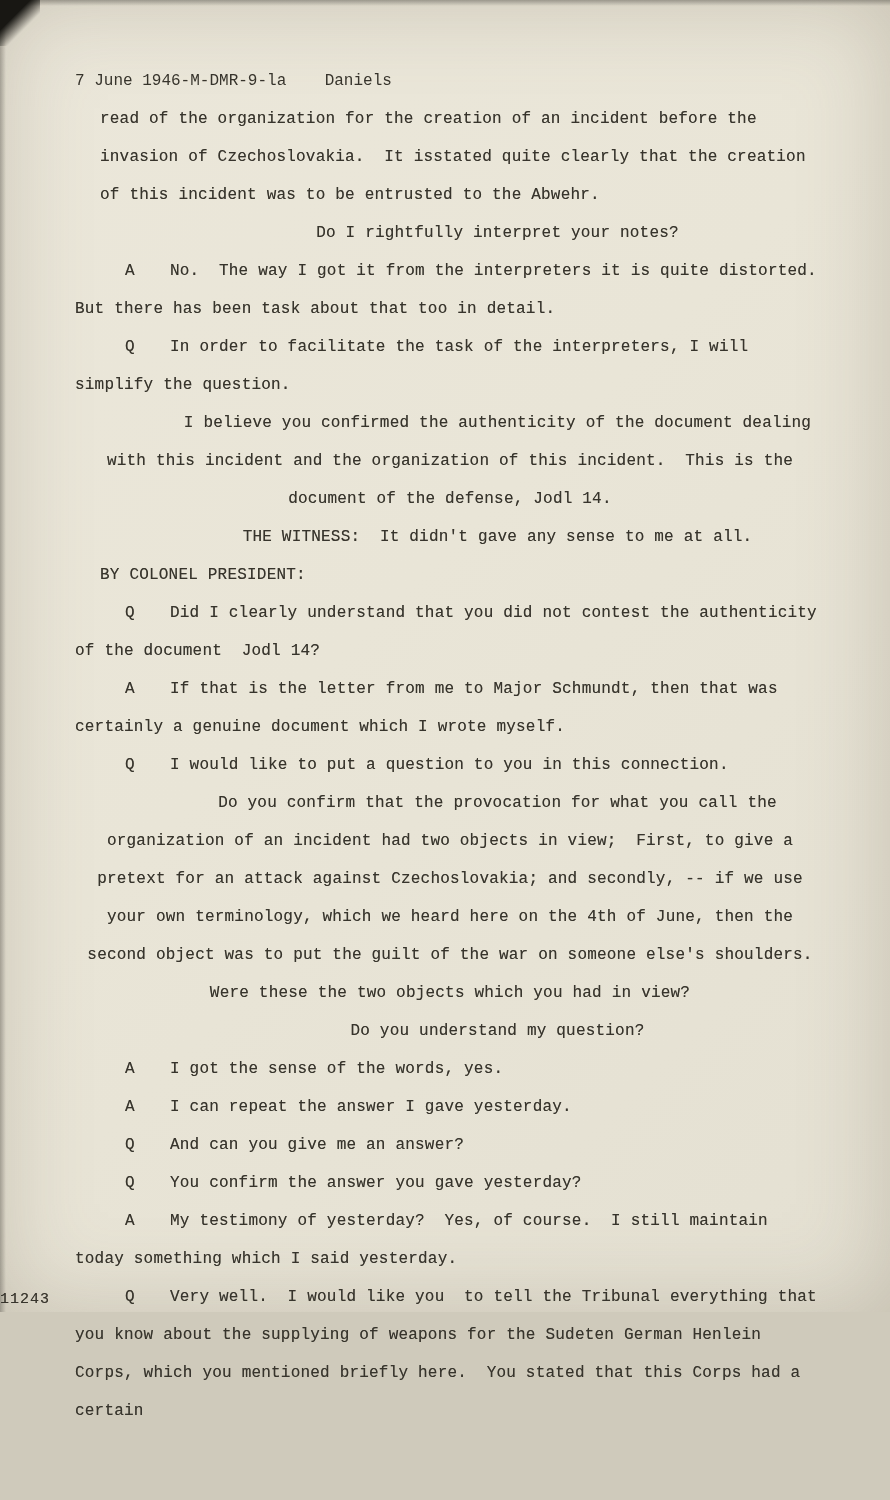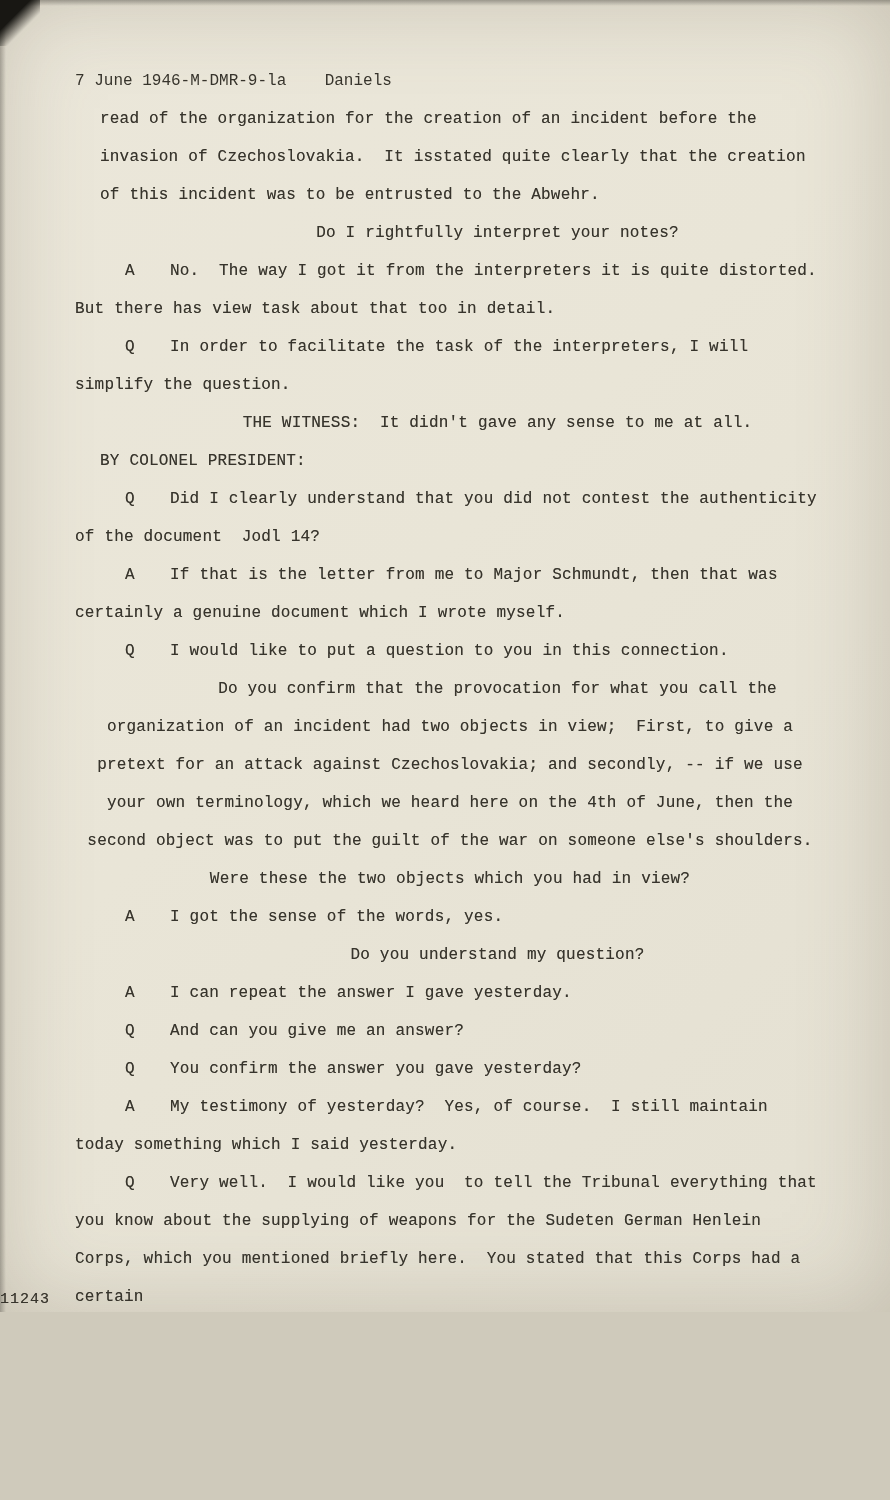--- a/index.html
+++ b/index.html
@@ -90,30 +90,31 @@
 <div class="page">
   <div class="scan-edge-top"></div>
   <div class="scan-edge-left"></div>
   <div class="scan-corner"></div>
 
   <div class="content">
     <div class="doc-header">7 June 1946-M-DMR-9-la    Daniels</div>
     <div id="paragraphs">
         <p class="para flush"><span>read of the organization for the creation of an incident before the invasion of Czechoslovakia.  It isstated quite clearly that the creation of this incident was to be entrusted to the Abwehr.</span></p>
         <p class="para indent"><span>Do I rightfully interpret your notes?</span></p>
-        <p class="para qa"><span class="qa-label">A</span><span>No.  The way I got it from the interpreters it is quite distorted.  But there has view task about that too in detail.</span></p>
+        <p class="para qa"><span class="qa-label">A</span><span>No.  The way I got it from the interpreters it is quite distorted.  But there has been task about that too in detail.</span></p>
         <p class="para qa"><span class="qa-label">Q</span><span>In order to facilitate the task of the interpreters, I will simplify the question.</span></p>
+        <p class="para indent"><span>I believe you confirmed the authenticity of the document dealing with this incident and the organization of this incident.  This is the document of the defense, Jodl 14.</span></p>
         <p class="para indent"><span>THE WITNESS:  It didn't gave any sense to me at all.</span></p>
         <p class="para flush"><span>BY COLONEL PRESIDENT:</span></p>
         <p class="para qa"><span class="qa-label">Q</span><span>Did I clearly understand that you did not contest the authenticity of the document  Jodl 14?</span></p>
         <p class="para qa"><span class="qa-label">A</span><span>If that is the letter from me to Major Schmundt, then that was certainly a genuine document which I wrote myself.</span></p>
         <p class="para qa"><span class="qa-label">Q</span><span>I would like to put a question to you in this connection.</span></p>
         <p class="para indent"><span>Do you confirm that the provocation for what you call the organization of an incident had two objects in view;  First, to give a pretext for an attack against Czechoslovakia; and secondly, -- if we use your own terminology, which we heard here on the 4th of June, then the second object was to put the guilt of the war on someone else's shoulders.  Were these the two objects which you had in view?</span></p>
+        <p class="para indent"><span>Do you understand my question?</span></p>
         <p class="para qa"><span class="qa-label">A</span><span>I got the sense of the words, yes.</span></p>
-        <p class="para indent"><span>Do you understand my question?</span></p>
         <p class="para qa"><span class="qa-label">A</span><span>I can repeat the answer I gave yesterday.</span></p>
         <p class="para qa"><span class="qa-label">Q</span><span>And can you give me an answer?</span></p>
         <p class="para qa"><span class="qa-label">Q</span><span>You confirm the answer you gave yesterday?</span></p>
         <p class="para qa"><span class="qa-label">A</span><span>My testimony of yesterday?  Yes, of course.  I still maintain today something which I said yesterday.</span></p>
         <p class="para qa"><span class="qa-label">Q</span><span>Very well.  I would like you  to tell the Tribunal everything that you know about the supplying of weapons for the Sudeten German Henlein Corps, which you mentioned briefly here.  You stated that this Corps had a certain</span></p>
       </div>
   </div>
 
   <div class="page-number">11243</div>
 </div>

